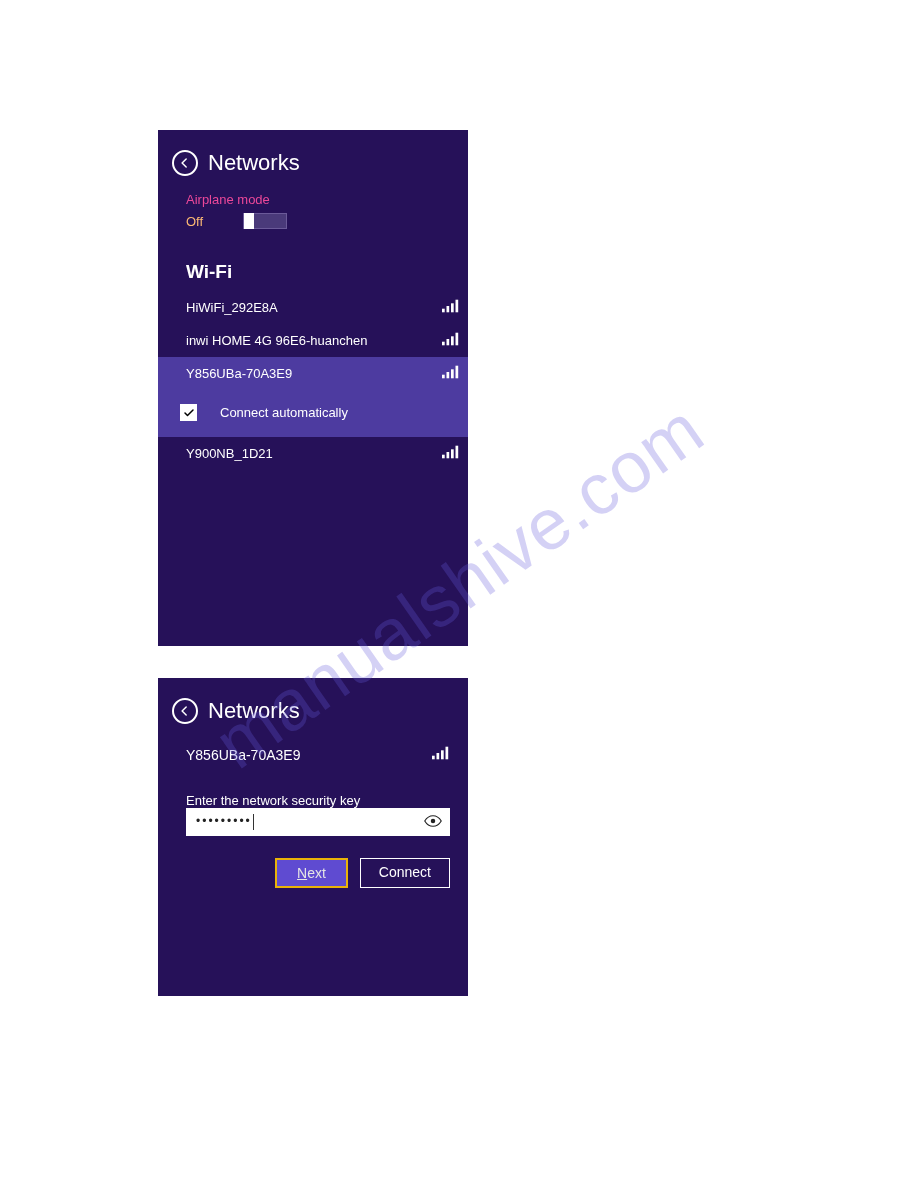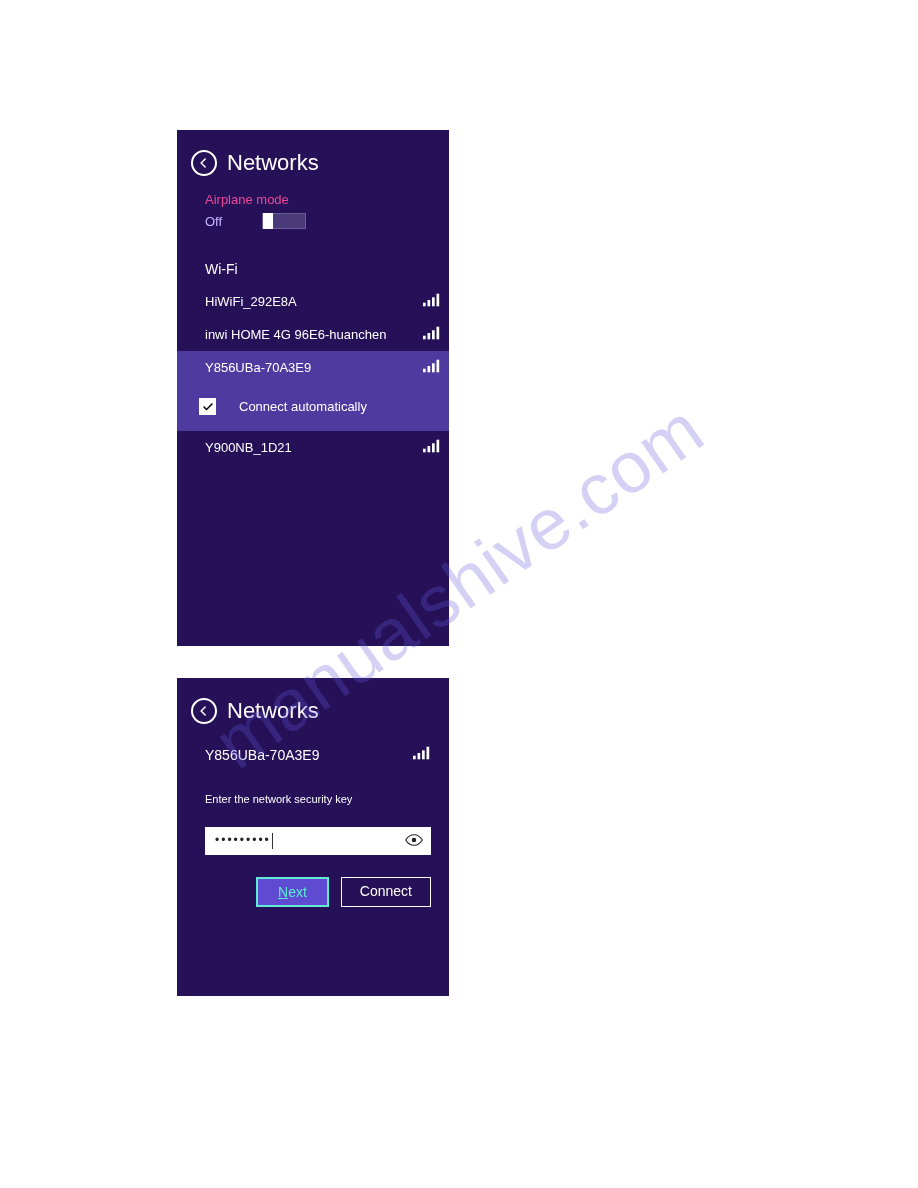--- a/index.html
+++ b/index.html
@@ -18,22 +18,22 @@
     font-size: 72px;
     color: rgba(100, 90, 220, 0.28);
     font-weight: 400;
     pointer-events: none;
     z-index: 5;
     white-space: nowrap;
     letter-spacing: 1px;
   }
   .panel {
     position: absolute;
-    left: 177px;
-    width: 272px;
+    left: 158px;
+    width: 310px;
     background: #261159;
     color: #ffffff;
     font-size: 14px;
   }
   .panel1 { top: 130px; height: 516px; }
   .panel2 { top: 678px; height: 318px; }
 
   .panel-header {
     display: flex;
     align-items: center;
@@ -46,35 +46,35 @@
     border-radius: 50%;
     display: flex; align-items: center; justify-content: center;
     color: #fff;
   }
   .back-btn svg { width: 14px; height: 14px; }
   .panel-title { font-size: 22px; font-weight: 400; }
 
   .airplane-block { padding: 6px 18px 18px 28px; }
   .airplane-label { font-size: 13px; color: #ec4899; }
   .airplane-row { display: flex; align-items: center; justify-content: flex-start; gap: 40px; margin-top: 6px; }
-  .airplane-state { font-size: 13px; color: #c4b5fd; }
+  .airplane-state { font-size: 13px; color: #fdba74; }
   .toggle {
     width: 44px; height: 16px;
     background: #4a3a7a;
     border: 1px solid #6b5a99;
     position: relative;
   }
   .toggle-knob {
     position: absolute;
     left: 0; top: -1px;
     width: 10px; height: 16px;
     background: #ffffff;
   }
 
-  .wifi-heading { padding: 14px 18px 8px 28px; font-size: 14px; font-weight: 400; }
+  .wifi-heading { padding: 14px 18px 8px 28px; font-size: 19px; font-weight: 700; }
 
   .net-list { }
   .net-item {
     display: flex;
     align-items: center;
     justify-content: space-between;
     padding: 8px 8px 8px 28px;
     font-size: 13px;
   }
   .net-item.selected { background: #4d3ba0; }
@@ -98,38 +98,38 @@
     border: 1px solid #ffffff;
     color: #fff;
     padding: 5px 18px;
     font-size: 14px;
     background: transparent;
   }
   .btn-outline .uline { text-decoration: underline; }
 
   
   .p2-net { padding: 12px 18px 12px 28px; display:flex; justify-content:space-between; align-items:center; font-size: 14px; }
-  .p2-prompt { padding: 18px 18px 22px 28px; font-size: 11px; }
+  .p2-prompt { padding: 18px 18px 0 28px; font-size: 13px; }
   .pw-field-wrap { padding: 0 18px 0 28px; }
   .pw-field {
     background: #ffffff;
     height: 28px;
     display: flex; align-items: center; justify-content: space-between;
     padding: 0 8px 0 10px;
   }
   .pw-dots { color: #222; font-size: 12px; letter-spacing: 2px; position: relative; }
   .pw-caret {
     display:inline-block; width:1px; height:16px; background:#333; vertical-align:middle; margin-left:1px;
   }
   .eye-icon svg { width: 18px; height: 12px; }
   .p2-buttons { display:flex; justify-content:flex-end; gap:12px; padding: 22px 18px 0 28px; }
   .btn-primary {
     background: #5f4bd1;
-    border: 2px solid #5eead4;
-    color: #5eead4;
+    border: 2px solid #eab308;
+    color: #e5e5e5;
     padding: 5px 20px;
     font-size: 14px;
   }
 </style>
 </head>
 <body>
 
 <div class="watermark">manualshive.com</div>
 
 <div class="panel panel1">

